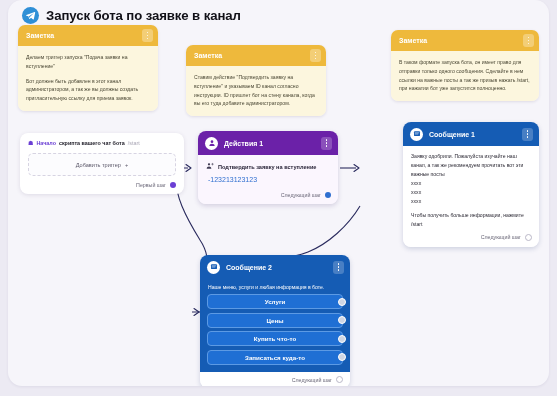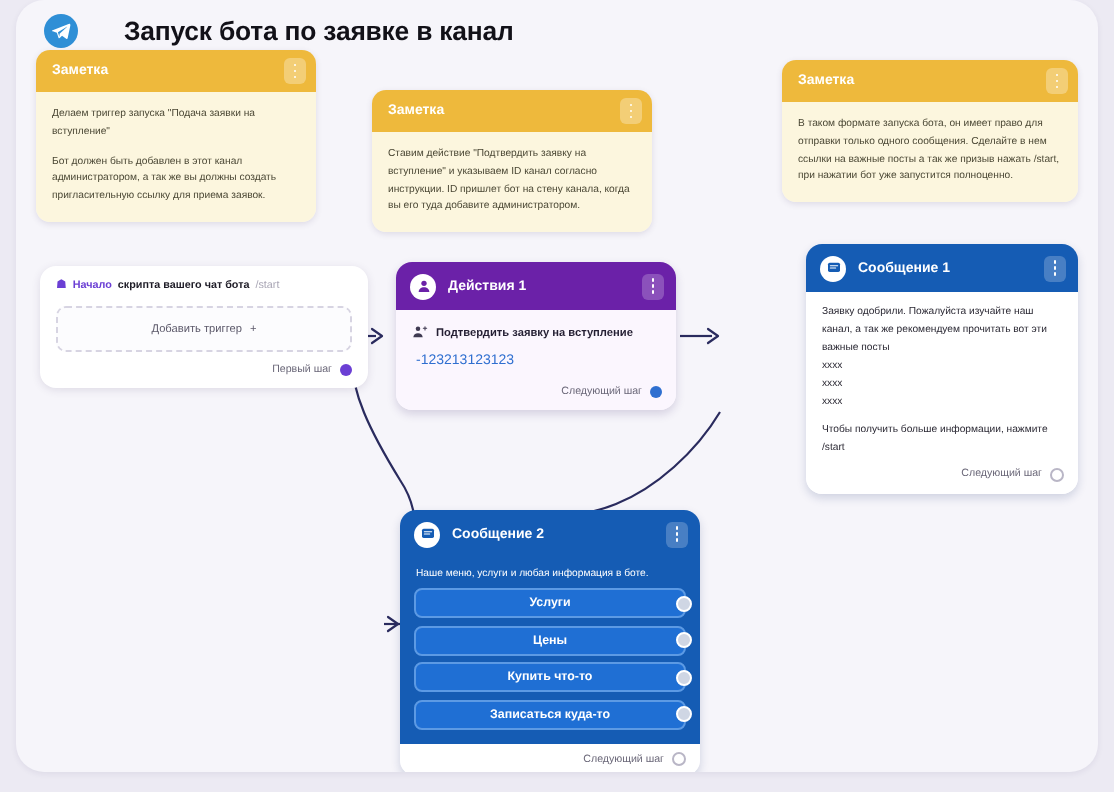--- a/index.html
+++ b/index.html
@@ -29,21 +29,21 @@
     overflow: hidden;
   }
 
   
   .title-row {
     position: absolute;
     left: 14px;
     top: 7px;
     display: flex;
     align-items: center;
-    gap: 23px;
+    gap: 7px;
   }
   .tg-icon {
     width: 17px; height: 17px;
     border-radius: 50%;
     background: #2f8fd6;
     display: flex; align-items: center; justify-content: center;
     flex: 0 0 auto;
   }
   .tg-icon svg { display:block; }
   .title-text {

